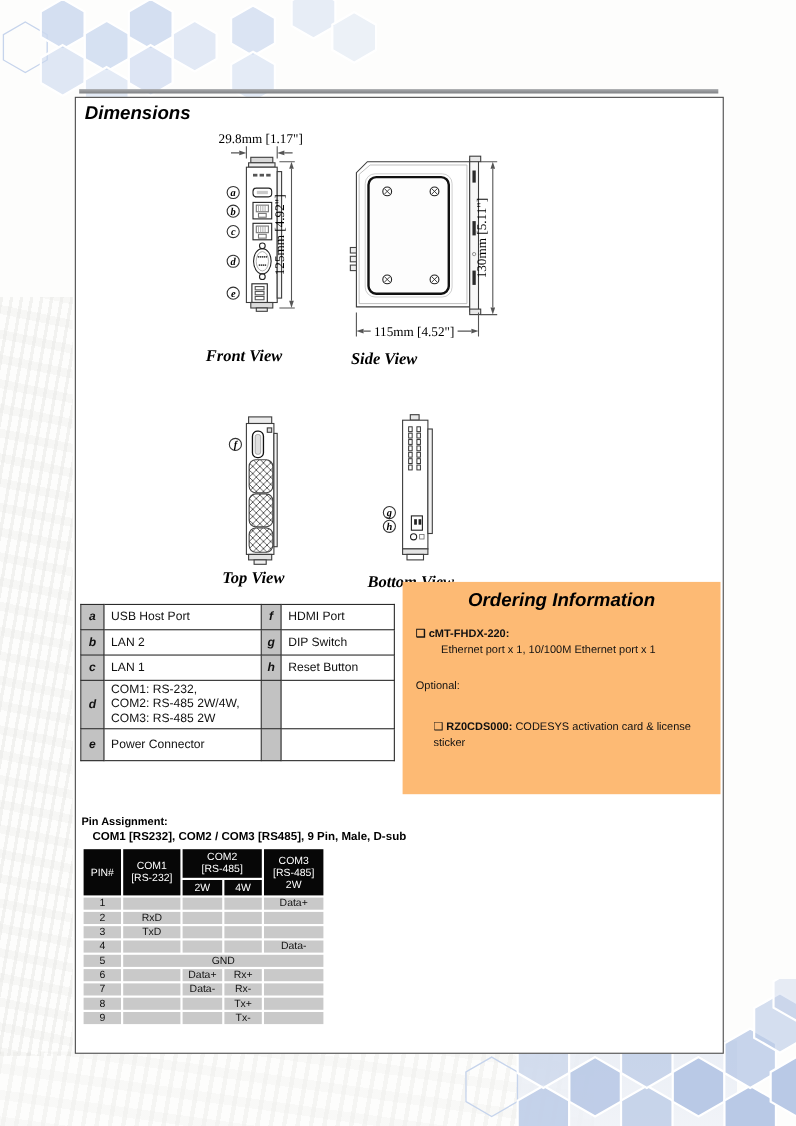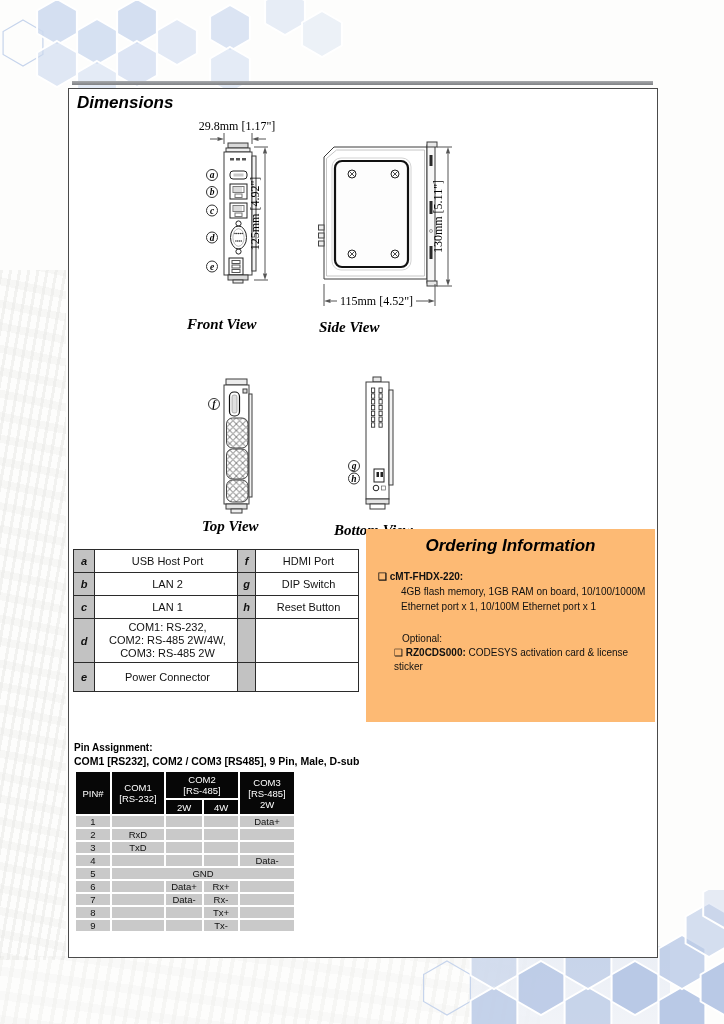--- a/index.html
+++ b/index.html
@@ -37,38 +37,38 @@
   .plbl{font:italic bold 9.5px "Liberation Serif",serif;fill:#000;}
   .caption{position:absolute;font:italic bold 15px "Liberation Serif",serif;
     color:#000;}
 
   
   .legend{position:absolute;left:4px;top:460px;border-collapse:collapse;
     font:11px "Liberation Sans",sans-serif;color:#111;}
   .legend td{border:1px solid #2b2b2b;vertical-align:middle;}
   .legend .lkey{background:#c2c2c2;text-align:center;
     font-style:italic;font-weight:bold;}
-  .legend .ldesc{padding:2px 3px 2px 6px;line-height:13px;background:#fff;text-align:center;}
+  .legend .ldesc{padding:2px 3px 2px 6px;line-height:13px;background:#fff;}
 
   
   .ordering{position:absolute;left:297px;top:440px;width:289px;height:193px;
     background:#fdba74;}
   .ord-title{margin:7px 0 0 0;text-align:center;
     font:italic bold 17px "Liberation Sans",sans-serif;color:#000;}
   .ord-body{margin:13px 0 0 12px;font:10px/15px "Liberation Sans",sans-serif;color:#111;}
   .ord-model{font-weight:bold;}
   .ord-desc{margin-left:23px;font-weight:normal;}
-  .ord-optional{margin-top:17px;margin-left:24px;}
-  .ord-opt{margin-left:16px;line-height:14px;}
+  .ord-optional{margin-top:17px;}
+  .ord-opt{margin-left:16px;line-height:14px;margin-top:24px;}
   .b{font-weight:bold;}
 
   
   .pin-heading{position:absolute;left:5px;top:653px;
     font:bold 10px "Liberation Sans",sans-serif;color:#000;}
-  .pin-subheading{position:absolute;left:5px;top:666px;
+  .pin-subheading{position:absolute;left:15px;top:666px;
     font:bold 10.5px "Liberation Sans",sans-serif;color:#000;}
   .pin-table{position:absolute;left:5px;top:681px;border-collapse:separate;
     border-spacing:2px;font-family:"Liberation Sans",sans-serif;}
   .pin-table th.ph{background:#070707;color:#fff;font-weight:normal;
     font-size:9.5px;line-height:11px;text-align:center;vertical-align:middle;padding:1px 0;}
   .pin-table td.pcell{background:#c9c9c9;font-size:9.5px;height:11px;
     text-align:center;color:#111;padding:0;}
 </style>
 </head>
 <body>
@@ -361,21 +361,20 @@
       </tbody>
   </table>
 
   <div class="ordering">
     <div class="ord-title">Ordering Information</div>
     <div class="ord-body">
       <div class="ord-model">
         <span>❑</span>
         <span>cMT-FHDX-220:</span>
       </div>
-      <div class="ord-desc">4GB flash memory, 1GB RAM on board, 10/100/1000M</div>
       <div class="ord-desc">Ethernet port x 1, 10/100M Ethernet port x 1</div>
       <div class="ord-optional">Optional:</div>
       <div class="ord-opt">
         <span>❑</span>
         <span class="b">RZ0CDS000:</span><span> CODESYS activation card &amp; license sticker</span>
       </div>
     </div>
   </div>
 
   <div class="pin-heading">Pin Assignment:</div>

